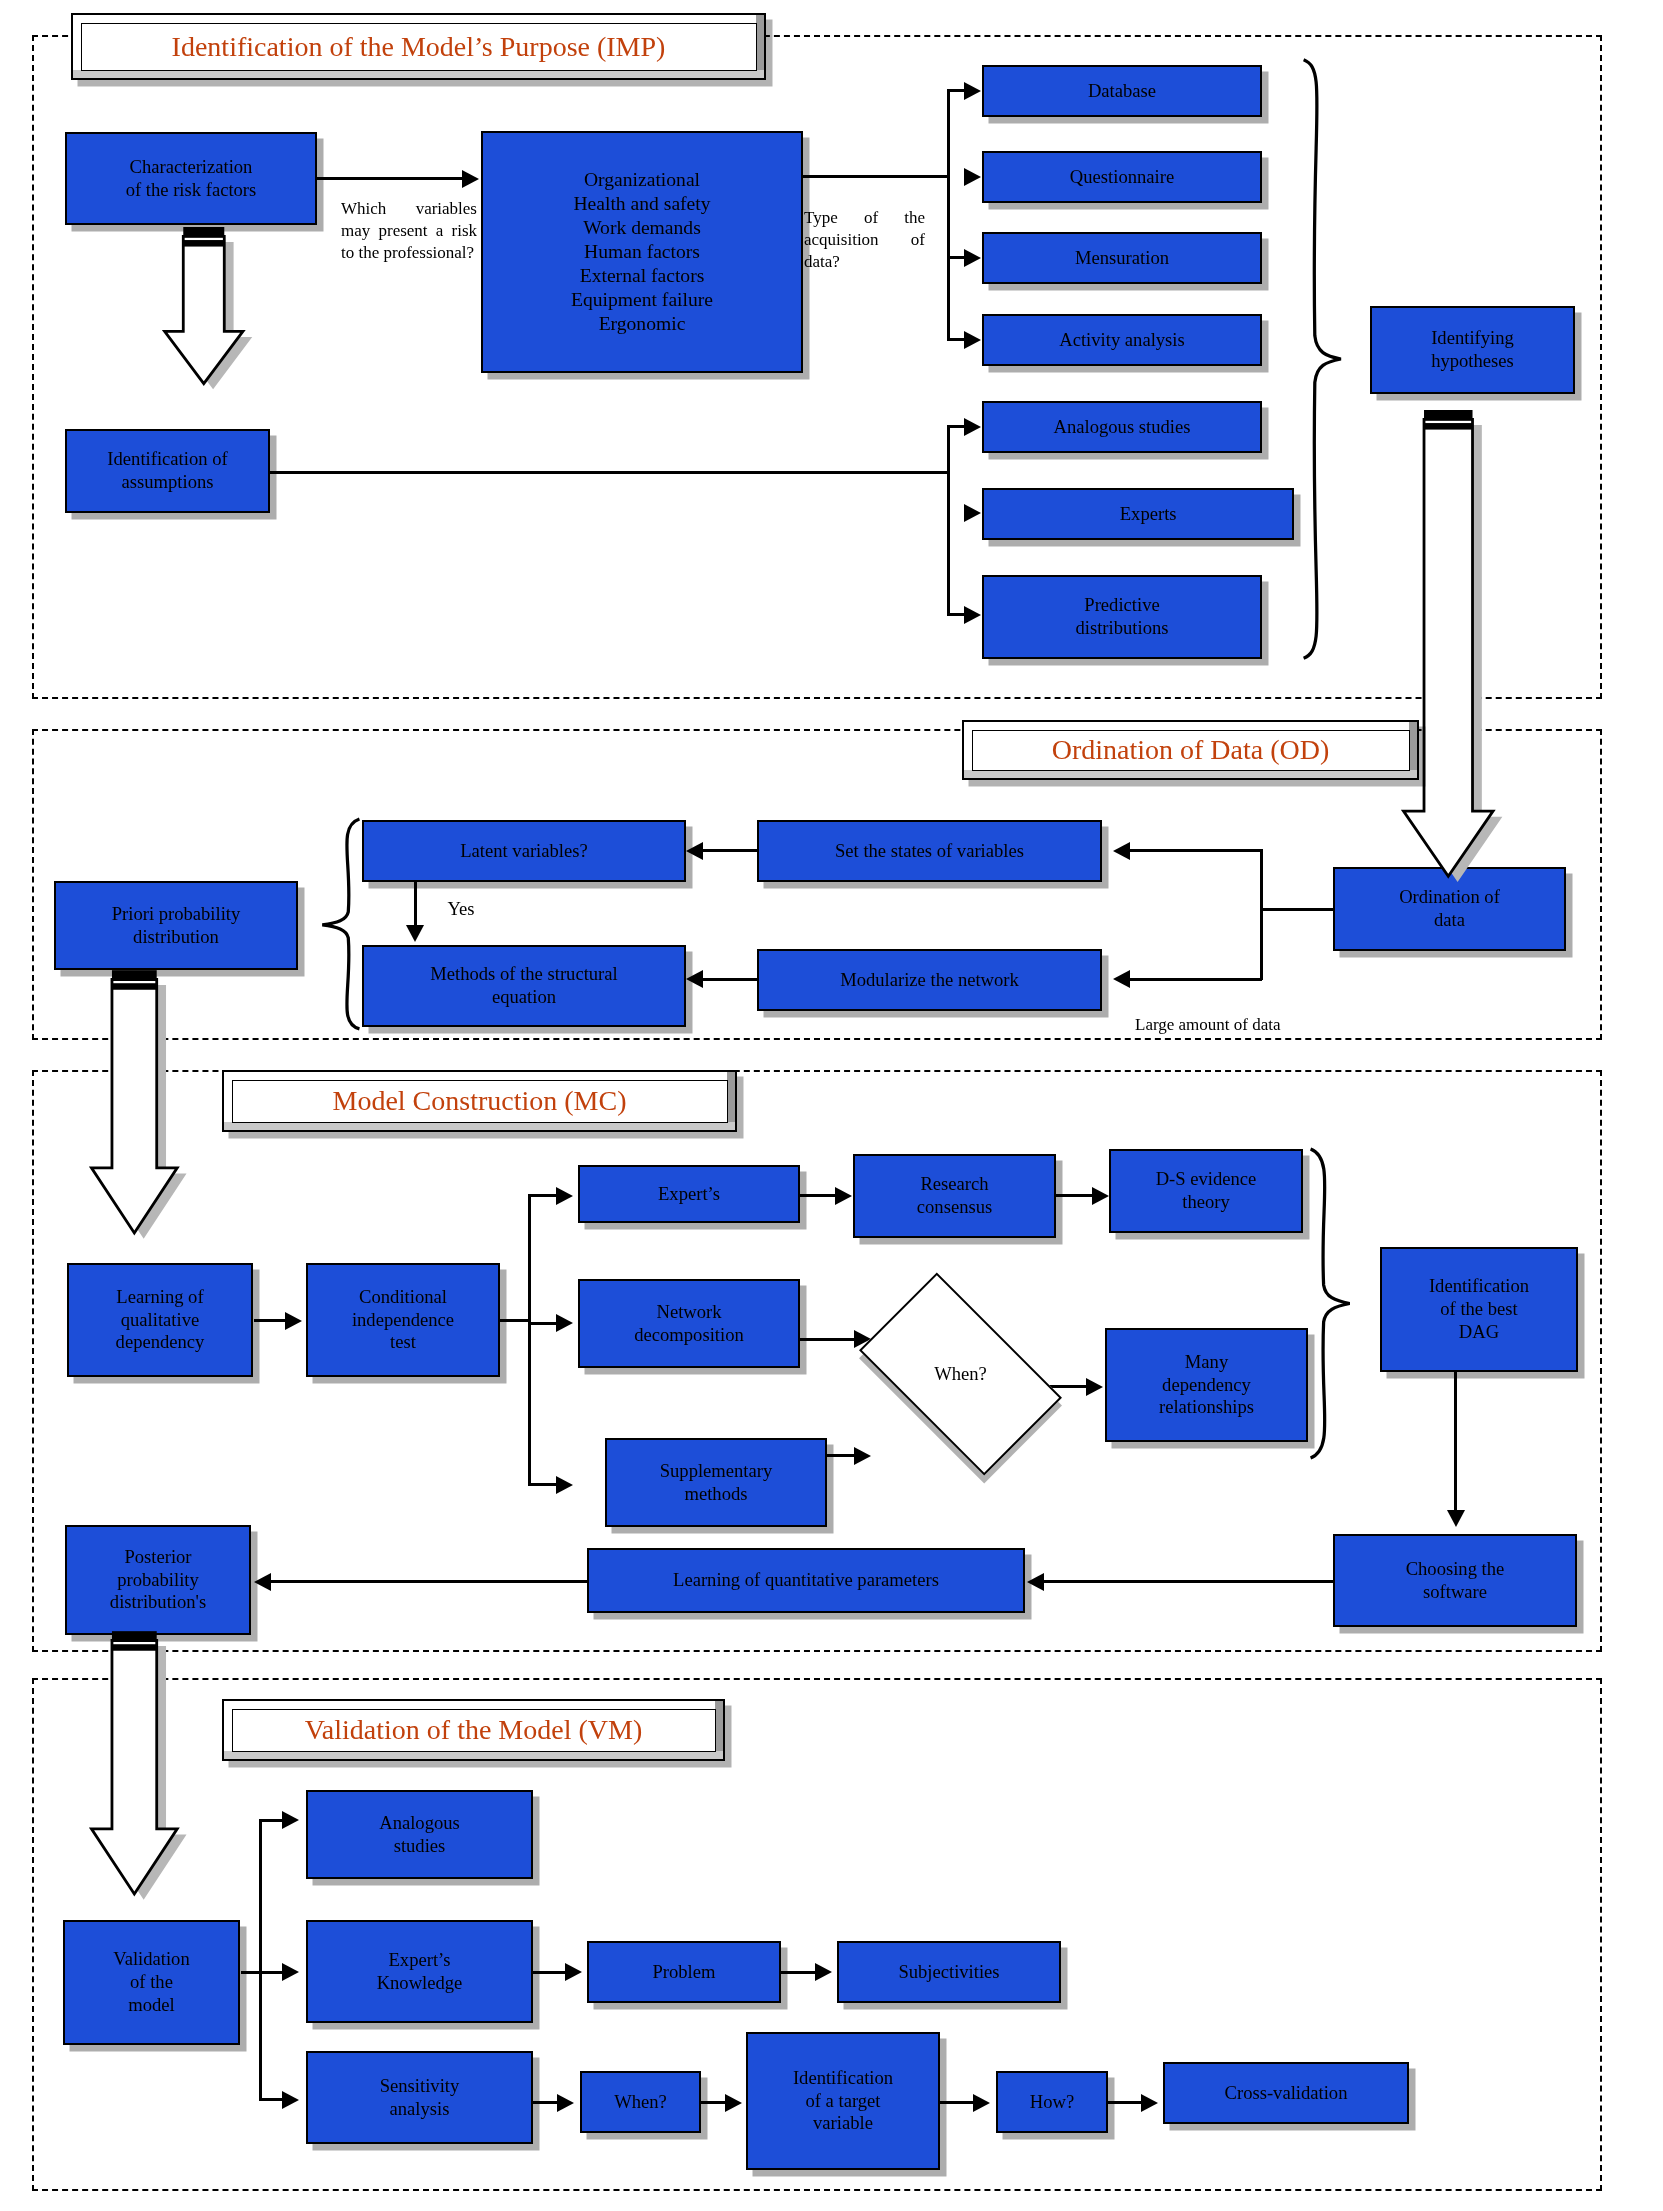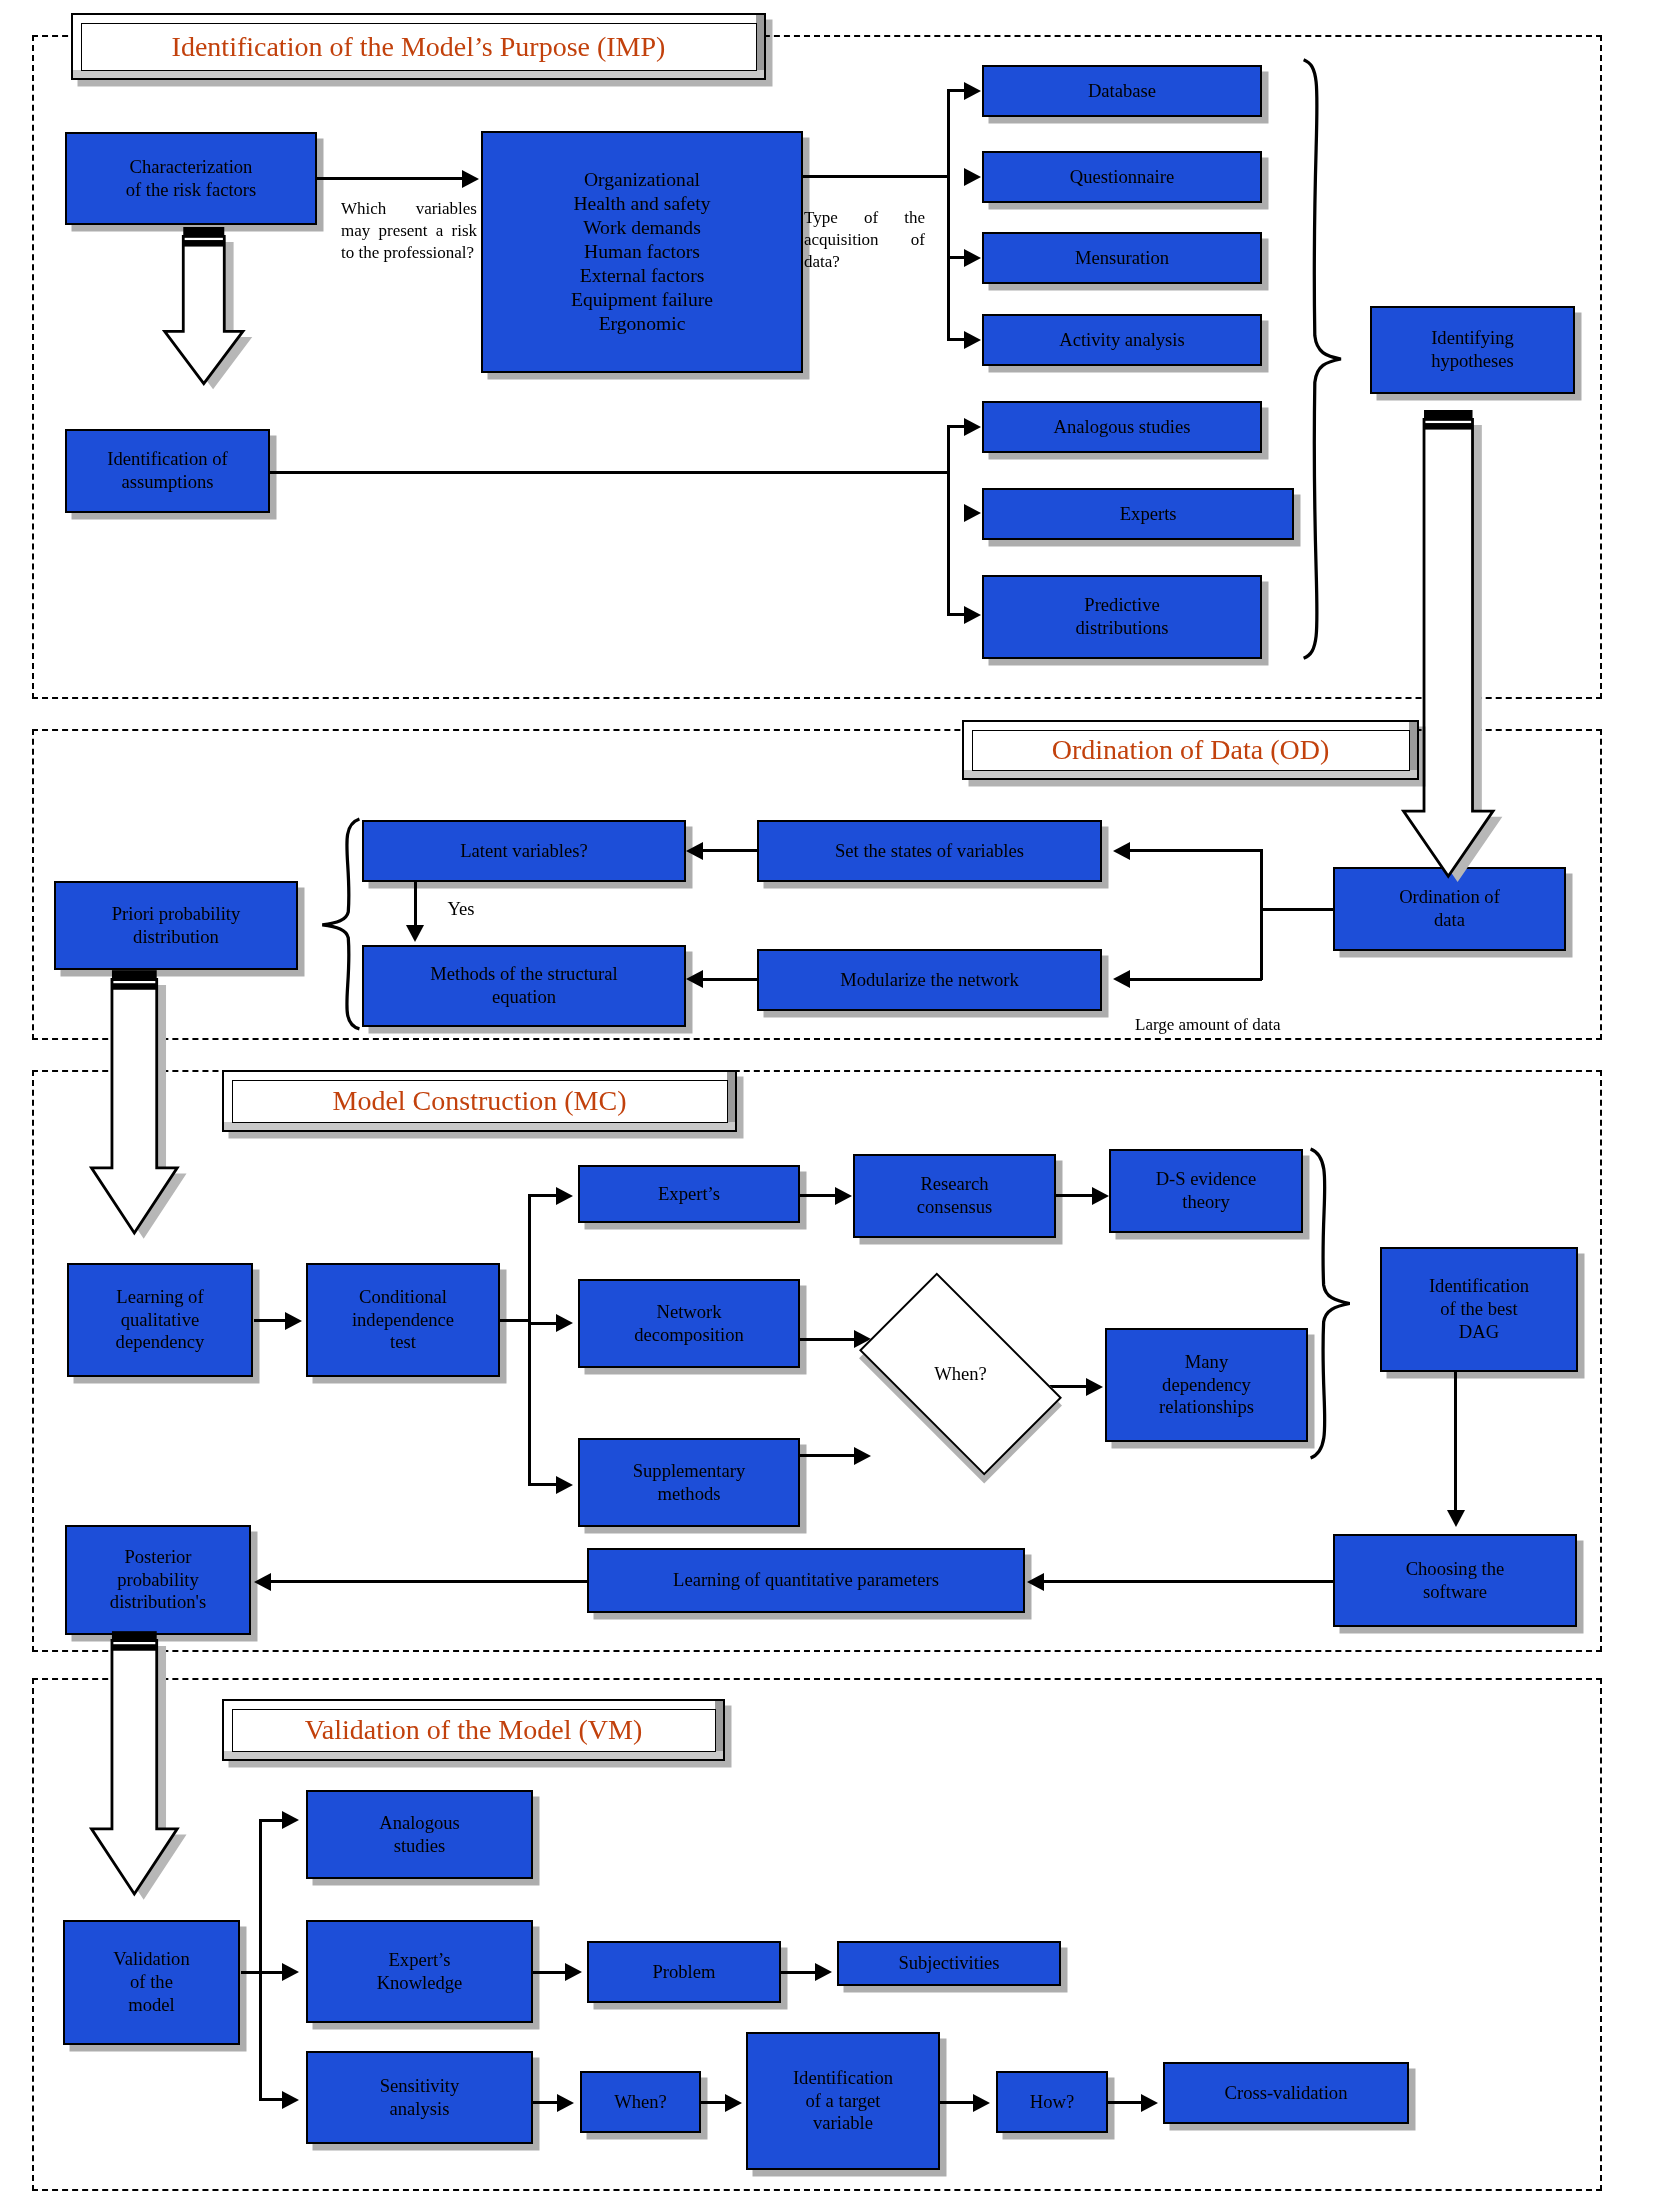--- a/index.html
+++ b/index.html
@@ -291,21 +291,21 @@
 
   <div class="diamond" style="left:872px;top:1319px;width:177px;height:110px;">
     <div class="dshape"></div>
     <div class="dlabel">When?</div>
   </div>
 
   <div class="box" style="left:1105px;top:1328px;width:203px;height:114px;white-space:pre-line;">Many
 dependency
 relationships</div>
 
-  <div class="box" style="left:578px;top:1438px;width:222px;height:89px;white-space:pre-line;">Supplementary
+  <div class="box" style="left:605px;top:1438px;width:222px;height:89px;white-space:pre-line;">Supplementary
 methods</div>
 
   <div class="box" style="left:1380px;top:1247px;width:198px;height:125px;white-space:pre-line;">Identification
 of the best
 DAG</div>
 
   <div class="box" style="left:1333px;top:1534px;width:244px;height:93px;white-space:pre-line;">Choosing the
 software</div>
 
   <div class="box" style="left:587px;top:1548px;width:438px;height:65px;">Learning of quantitative parameters</div>
@@ -381,21 +381,21 @@
 model</div>
 
   <div class="box" style="left:306px;top:1790px;width:227px;height:89px;white-space:pre-line;">Analogous
 studies</div>
 
   <div class="box" style="left:306px;top:1920px;width:227px;height:103px;white-space:pre-line;">Expert’s
 Knowledge</div>
 
   <div class="box" style="left:587px;top:1941px;width:194px;height:62px;">Problem</div>
 
-  <div class="box" style="left:837px;top:1941px;width:224px;height:45px;">Subjectivities</div>
+  <div class="box" style="left:837px;top:1941px;width:224px;height:62px;">Subjectivities</div>
 
   <div class="box" style="left:306px;top:2051px;width:227px;height:93px;white-space:pre-line;">Sensitivity
 analysis</div>
 
   <div class="box" style="left:580px;top:2071px;width:121px;height:62px;">When?</div>
 
   <div class="box" style="left:746px;top:2032px;width:194px;height:138px;white-space:pre-line;">Identification
 of a target
 variable</div>
 

